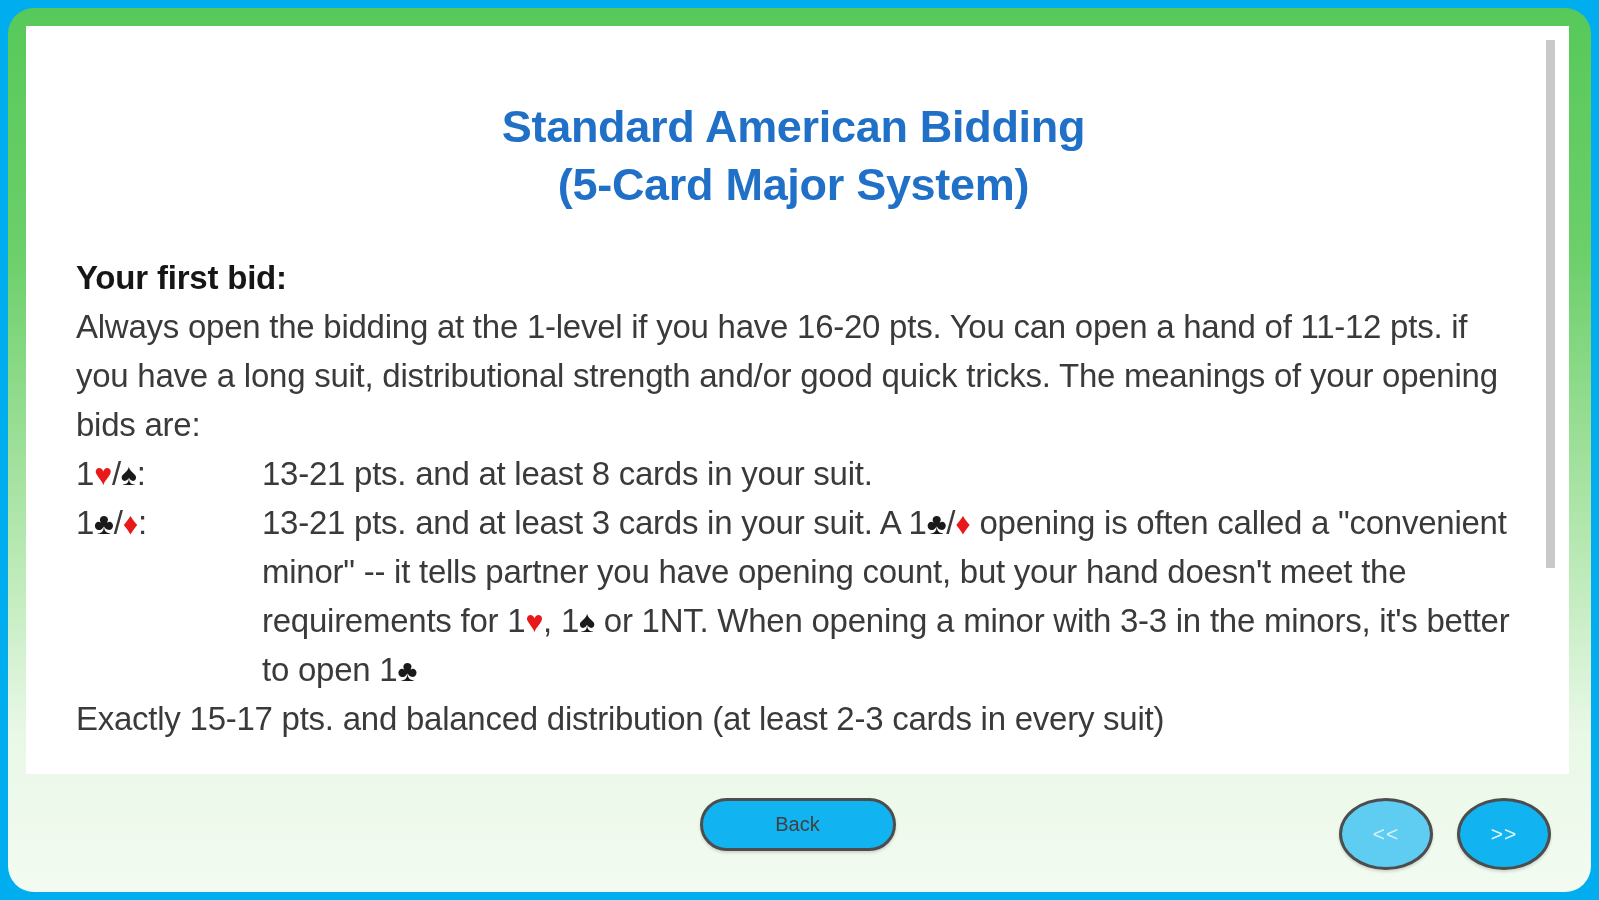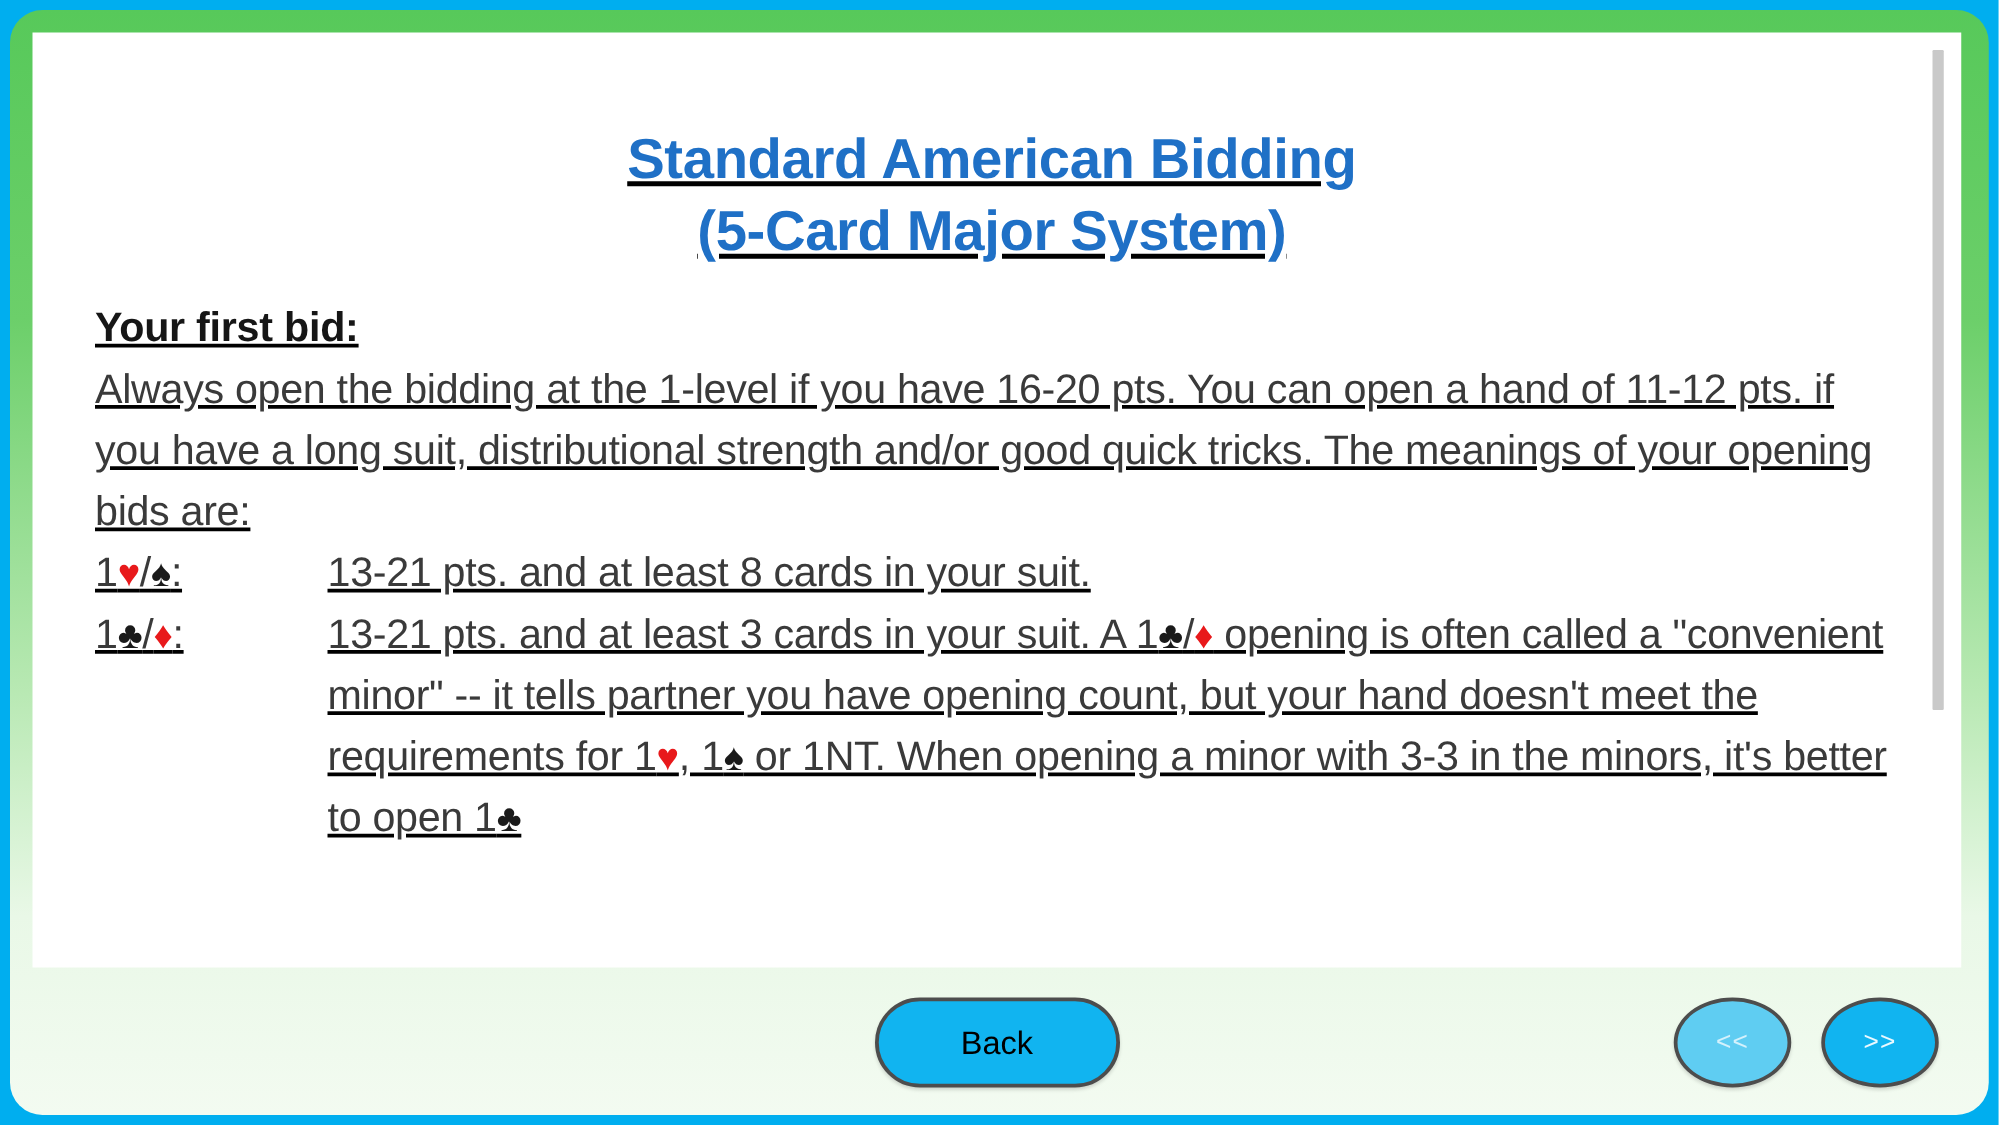--- a/index.html
+++ b/index.html
@@ -10,21 +10,20 @@
     font-family: "Liberation Sans", sans-serif;
   }
 
   
   #app-frame {
     position: relative;
     width: 1599px;
     height: 900px;
     background: #00aeef;           
     padding: 8px;
-    text-decoration: underline;
   }
 
   #card-surface {
     position: relative;
     width: 100%;
     height: 100%;
     border-radius: 26px;
     background: #5ecb5e;            
     background: linear-gradient(180deg, #57c95a 0%, #6ccf6a 28%, #b9e9b4 62%, #e9f8e7 82%, #f3fbf1 100%);
     padding: 18px 22px 0 18px;
@@ -47,21 +46,21 @@
     font-weight: bold;
     font-size: 45px;
     line-height: 1.28;
     letter-spacing: -0.3px;
     margin: 0;
     padding-top: 72px;
     white-space: pre-line;
   }
 
   #doc-body {
-    margin-top: 24px;
+    margin-top: 40px;
     color: #2f2f2f;
     font-size: 33px;
     line-height: 1.485;
   }
 
   .section-heading {
     font-weight: bold;
     color: #161616;
     font-size: 33px;
     letter-spacing: -0.2px;
@@ -122,26 +121,26 @@
     bottom: 0;
     height: 116px;
   }
 
   #back-button {
     position: absolute;
     left: 50%;
     transform: translateX(-50%);
     top: 22px;
     width: 196px;
-    height: 72px;
+    height: 53px;
     border-radius: 38px;
     background: #11b4f0;
     border: 3px solid #4d4d4d;
-    color: #000000;
-    font-size: 26px;
+    color: #404040;
+    font-size: 20px;
     display: flex;
     align-items: center;
     justify-content: center;
     cursor: pointer;
     box-shadow: 0 2px 3px rgba(0,0,0,0.15);
   }
 
   .nav-button {
     position: absolute;
     top: 22px;
@@ -189,20 +188,21 @@
           <div class="bid-term"><span>1</span><span class="suit suit-red">♥</span><span>/</span><span class="suit suit-black">♠</span><span>:</span></div>
           <div class="bid-def">13-21 pts. and at least 8 cards in your suit.</div>
         </div>
 
         <div class="bid-row">
           <div class="bid-term"><span>1</span><span class="suit suit-black">♣</span><span>/</span><span class="suit suit-red">♦</span><span>:</span></div>
           <div class="bid-def"><span>13-21 pts. and at least 3 cards in your suit. A 1</span><span class="suit suit-black">♣</span><span>/</span><span class="suit suit-red">♦</span><span> opening is often called a "convenient minor" -- it tells partner you have opening count, but your hand doesn't meet the requirements for 1</span><span class="suit suit-red">♥</span><span>, 1</span><span class="suit suit-black">♠</span><span> or 1NT. When opening a minor with 3-3 in the minors, it's better to open 1</span><span class="suit suit-black">♣</span></div>
         </div>
 
         <div class="bid-row">
+          <div class="bid-def">Exactly 15-17 pts. and balanced distribution (at least 2-3 cards in every suit)</div>
         </div>
 
       </div>
 
       <div id="scroll-track">
         <div id="scroll-thumb"></div>
       </div>
     </div>
 
     <div id="footer-bar">

